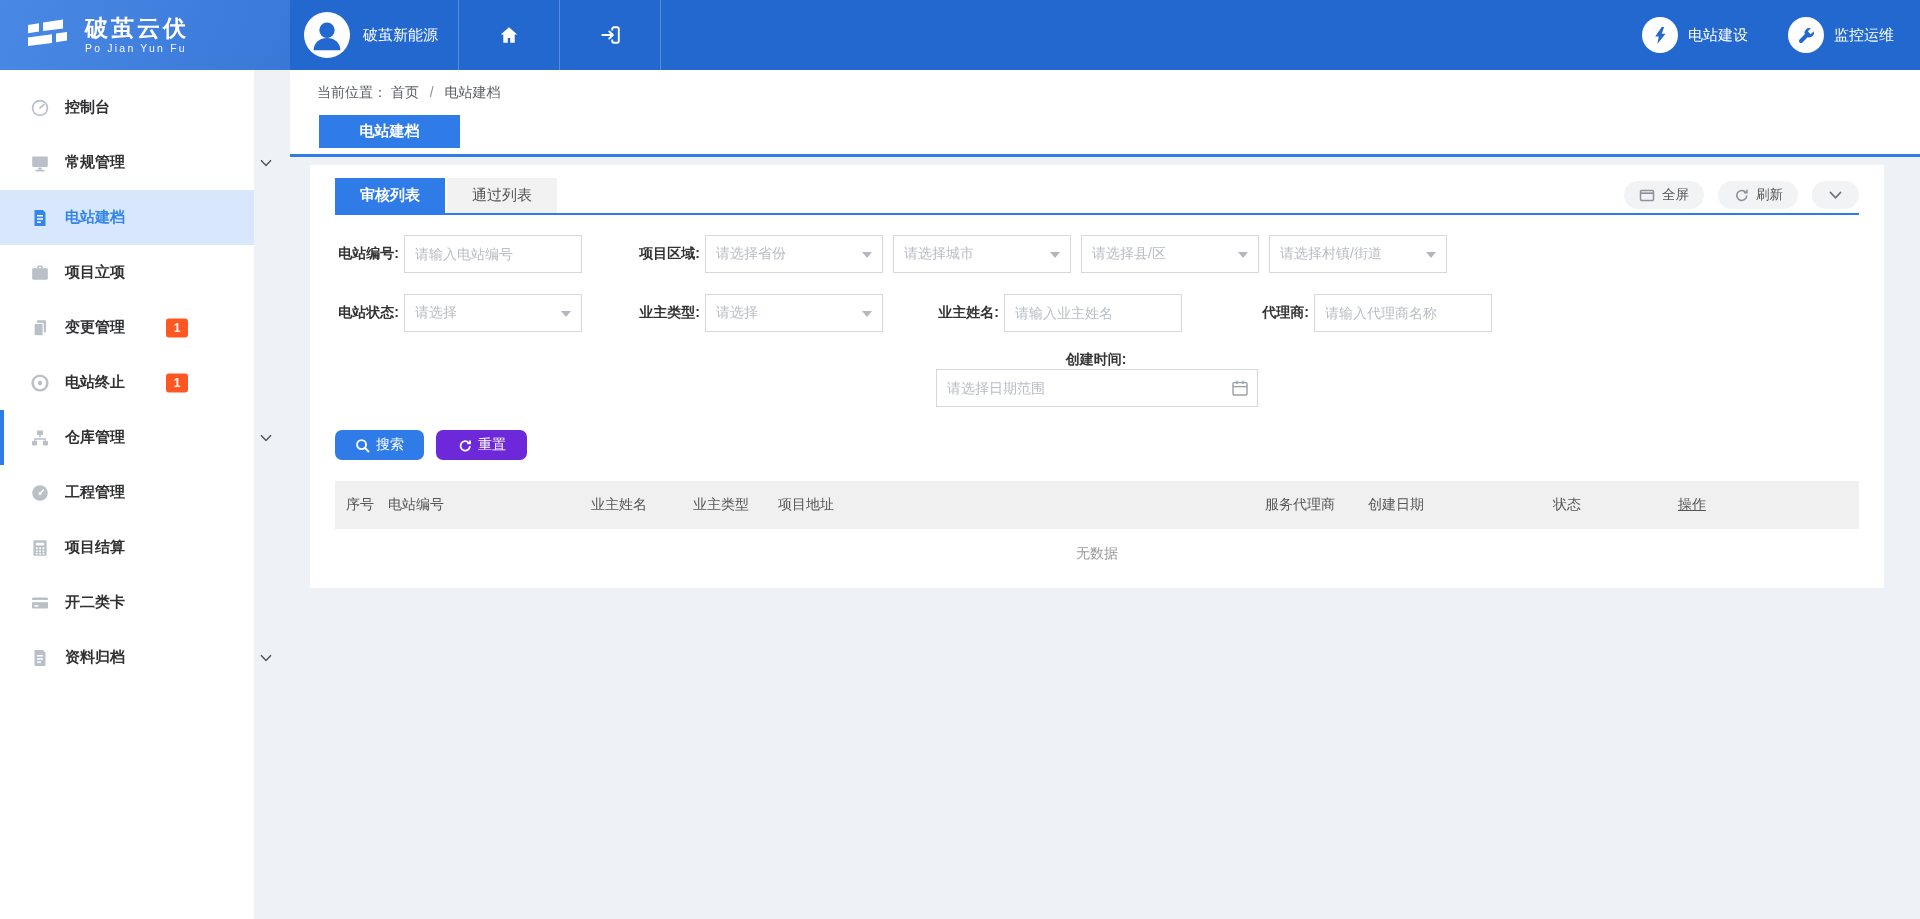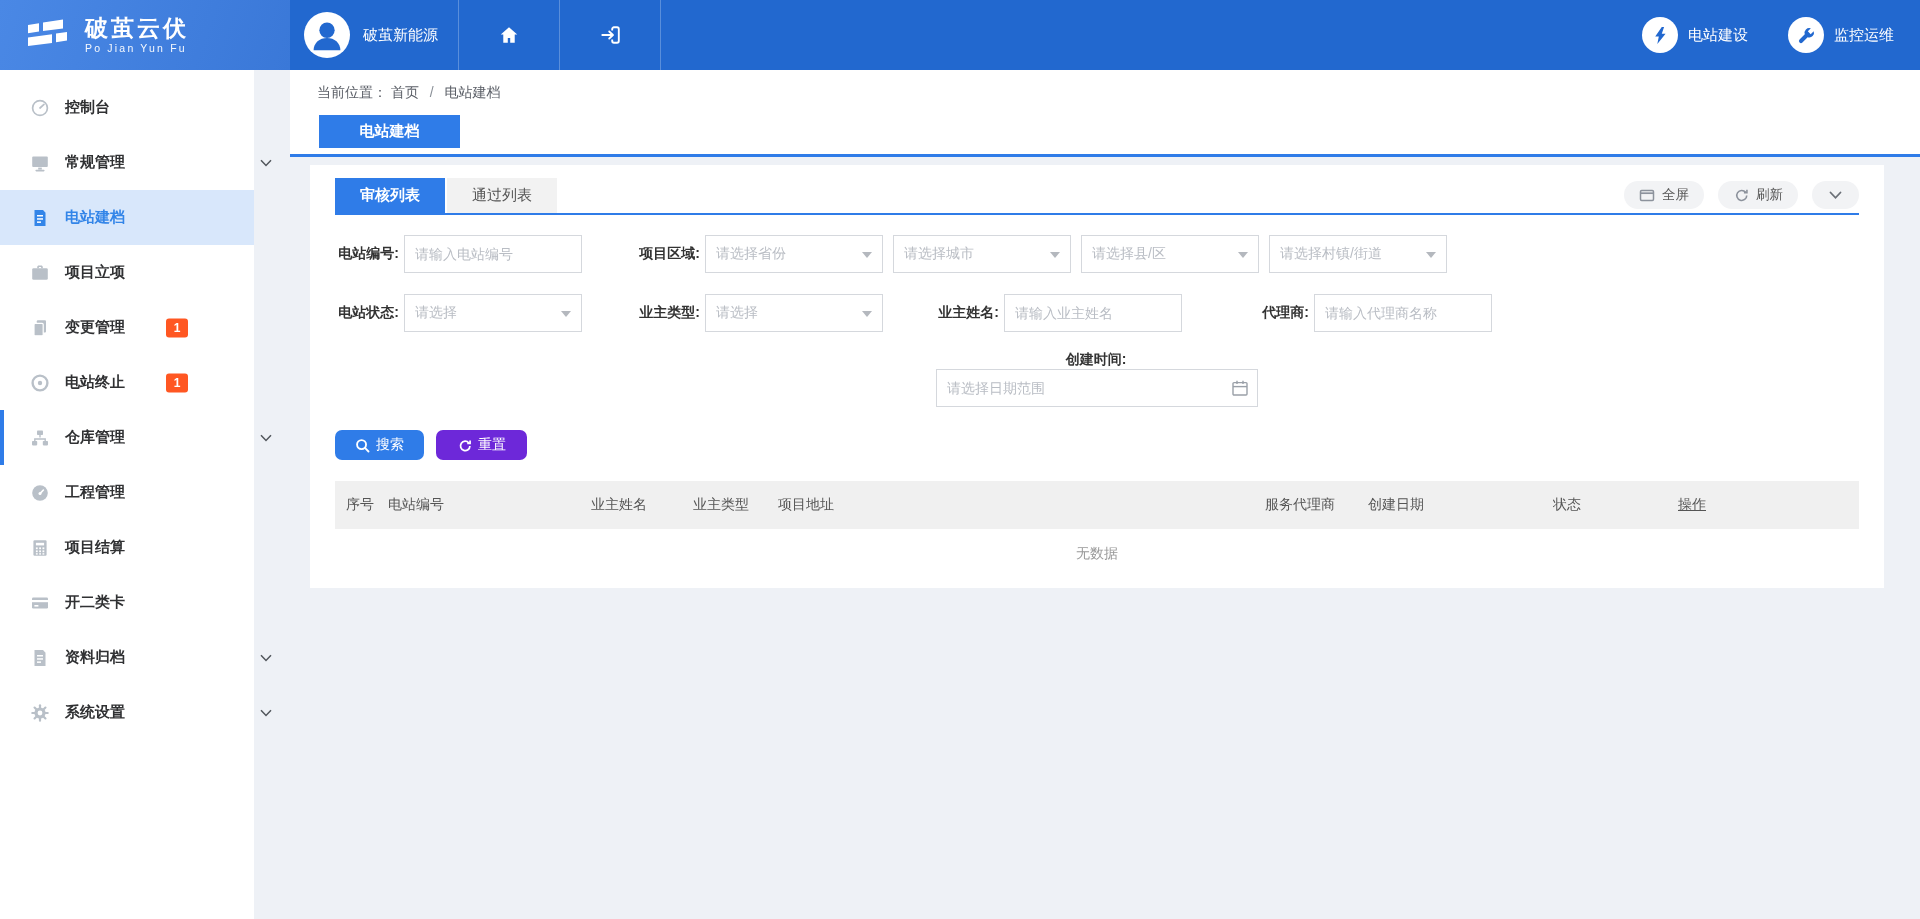--- a/index.html
+++ b/index.html
@@ -280,38 +280,20 @@
               <rect x="7" y="13.4" width="4" height="1.5"></rect>
             </g>
           </svg>
       </span>
       <span>资料归档</span>
       <svg class="nav-chev" viewBox="0 0 12 8">
           <path d="M1 1.2 6 6.4 11 1.2" fill="none" stroke="#51565c" stroke-width="1.5"></path>
         </svg>
     </div>
 
-    <div class="nav-item">
-      <span class="ico">
-        <svg width="20" height="20" viewBox="0 0 20 20">
-            <g fill="currentColor">
-              <rect x="8.9" y="1.2" width="2.2" height="17.6" rx="1.1"></rect>
-              <rect x="8.9" y="1.2" width="2.2" height="17.6" rx="1.1" transform="rotate(45 10 10)"></rect>
-              <rect x="8.9" y="1.2" width="2.2" height="17.6" rx="1.1" transform="rotate(90 10 10)"></rect>
-              <rect x="8.9" y="1.2" width="2.2" height="17.6" rx="1.1" transform="rotate(135 10 10)"></rect>
-              <circle cx="10" cy="10" r="5.6"></circle>
-            </g>
-            <circle cx="10" cy="10" r="2.4" fill="#fff"></circle>
-          </svg>
-      </span>
-      <span>系统设置</span>
-      <svg class="nav-chev" viewBox="0 0 12 8">
-          <path d="M1 1.2 6 6.4 11 1.2" fill="none" stroke="#51565c" stroke-width="1.5"></path>
-        </svg>
-    </div>
   </div>
 
   <div class="main">
 
     <div class="crumbbar">
       <div class="crumb">
         <span>当前位置：</span>
         <span class="home">首页</span>
         <span class="sep">/</span>
         <span>电站建档</span>

